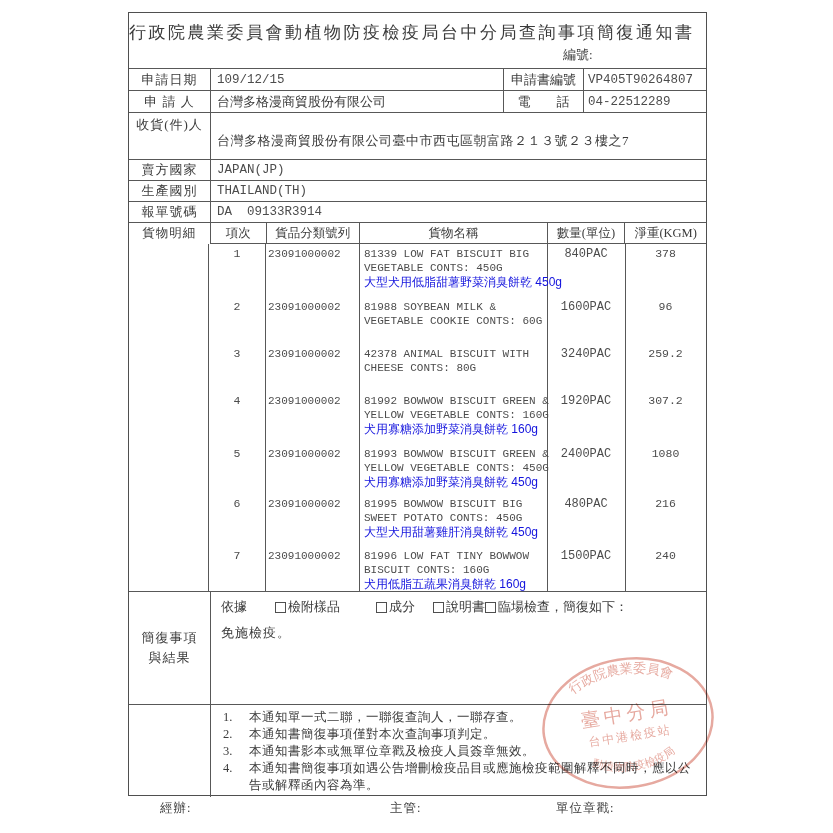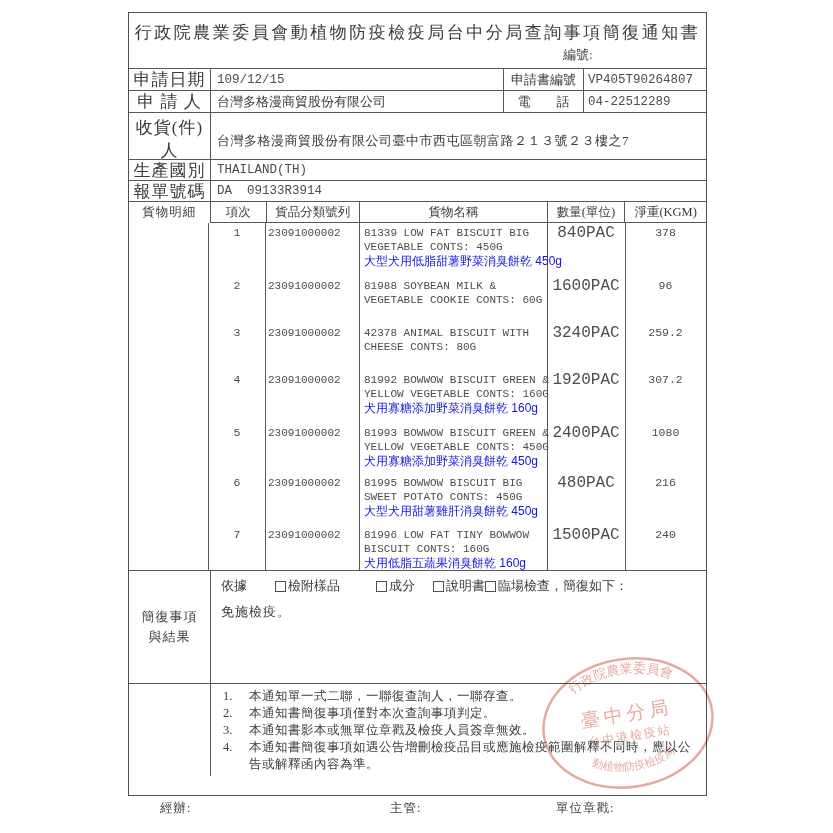--- a/index.html
+++ b/index.html
@@ -10,28 +10,28 @@
     overflow:hidden;
   }
   .doc {
     position:absolute; left:128px; top:12px; width:579px; height:784px;
     border:1px solid #4f4f4f; background:#fff;
   }
   .mono { font-family:"Liberation Mono","DejaVu Sans Mono",monospace; color:#4c4c4c; white-space:pre; }
 
   
   .title-row { position:relative; height:55px; }
-  .doc-title { text-align:center; padding-top:8px; font-size:17px; letter-spacing:2.5px; color:#3a3a3a; }
+  .doc-title { text-align:left; padding-top:8px; font-size:17px; letter-spacing:2.5px; color:#3a3a3a; }
   .serial { position:absolute; left:434px; bottom:4px; font-size:13px; color:#444; }
 
   
   .row { display:flex; border-top:1px solid #585858; }
   .h22 { height:22px; } .h47 { height:47px; } .h21 { height:21px; }
   .cell { overflow:hidden; }
-  .lab { width:82px; border-right:1px solid #585858; text-align:center; font-size:17px;
+  .lab { width:82px; border-right:1px solid #585858; text-align:center; font-size:13px;
          display:flex; align-items:center; justify-content:center; letter-spacing:1px; }
   .val { flex:0 0 293px; border-right:1px solid #585858; padding-left:6px; display:flex; align-items:center; font-size:13px; }
   .val-wide { flex:1; padding-left:6px; display:flex; align-items:center; font-size:13px; }
   .lab2 { width:80px; border-right:1px solid #585858; text-align:center; font-size:13px;
           display:flex; align-items:center; justify-content:center; }
   .val2 { flex:1; padding-left:4px; display:flex; align-items:center; }
   .mono-val { font-size:12.5px; }
   .consignee-row .lab { align-items:flex-start; padding-top:3px; }
   .consignee-row .val-wide { align-items:flex-end; padding-bottom:9px; letter-spacing:0.5px; }
 
@@ -55,21 +55,21 @@
   .item-rows > div:nth-of-type(3) { height:47px; }
   .item-rows > div:nth-of-type(4) { height:53px; }
   .item-rows > div:nth-of-type(5) { height:50px; }
   .item-rows > div:nth-of-type(6) { height:52px; }
   .item-rows > div:nth-of-type(7) { height:45px; }
   .c-seq { width:56px; text-align:center; font-size:11.5px; line-height:14px; }
   .c-code { width:94px; padding-left:3px; font-size:11px; line-height:14px; }
   .c-desc { width:188px; padding-left:5px; }
   .c-desc .dline { font-size:11px; line-height:14px; }
   .blue-note { font-family:"Liberation Sans","DejaVu Sans",sans-serif; color:#1313dd; font-size:12px; line-height:15px; margin-top:0px; white-space:nowrap; }
-  .c-qty { width:78px; text-align:center; font-size:16px; line-height:14px; }
+  .c-qty { width:78px; text-align:center; font-size:12px; line-height:14px; }
   .c-wt { width:81px; text-align:center; font-size:11.5px; line-height:14px; }
 
   
   .reply-row { display:flex; height:113px; border-top:1px solid #585858; }
   .reply-label { width:82px; border-right:1px solid #585858; display:flex; flex-direction:column;
                  align-items:center; justify-content:center; font-size:13px; letter-spacing:1px; line-height:20px; }
   .reply-content { flex:1; padding:6px 0 0 10px; font-size:13px; }
   .basis-line { display:flex; align-items:center; }
   .cb-item { display:inline-flex; align-items:center; }
   .cb-item:nth-of-type(1) { margin-left:28px; }
@@ -117,20 +117,24 @@
       <div class="cell val">台灣多格漫商貿股份有限公司</div>
       <div class="cell lab2">電　　話</div>
       <div class="cell val2 mono mono-val">04-22512289</div>
     </div>
 
     <div class="row h47 consignee-row">
       <div class="cell lab">收貨(件)人</div>
       <div class="cell val-wide">台灣多格漫商貿股份有限公司臺中市西屯區朝富路２１３號２３樓之7</div>
     </div>
 
+    <div class="row h21">
+      <div class="cell lab">賣方國家</div>
+      <div class="cell val-wide mono mono-val">JAPAN(JP)</div>
+    </div>
 
     <div class="row h21">
       <div class="cell lab">生產國別</div>
       <div class="cell val-wide mono mono-val">THAILAND(TH)</div>
     </div>
 
     <div class="row h21">
       <div class="cell lab">報單號碼</div>
       <div class="cell val-wide mono mono-val">DA  09133R3914</div>
     </div>

